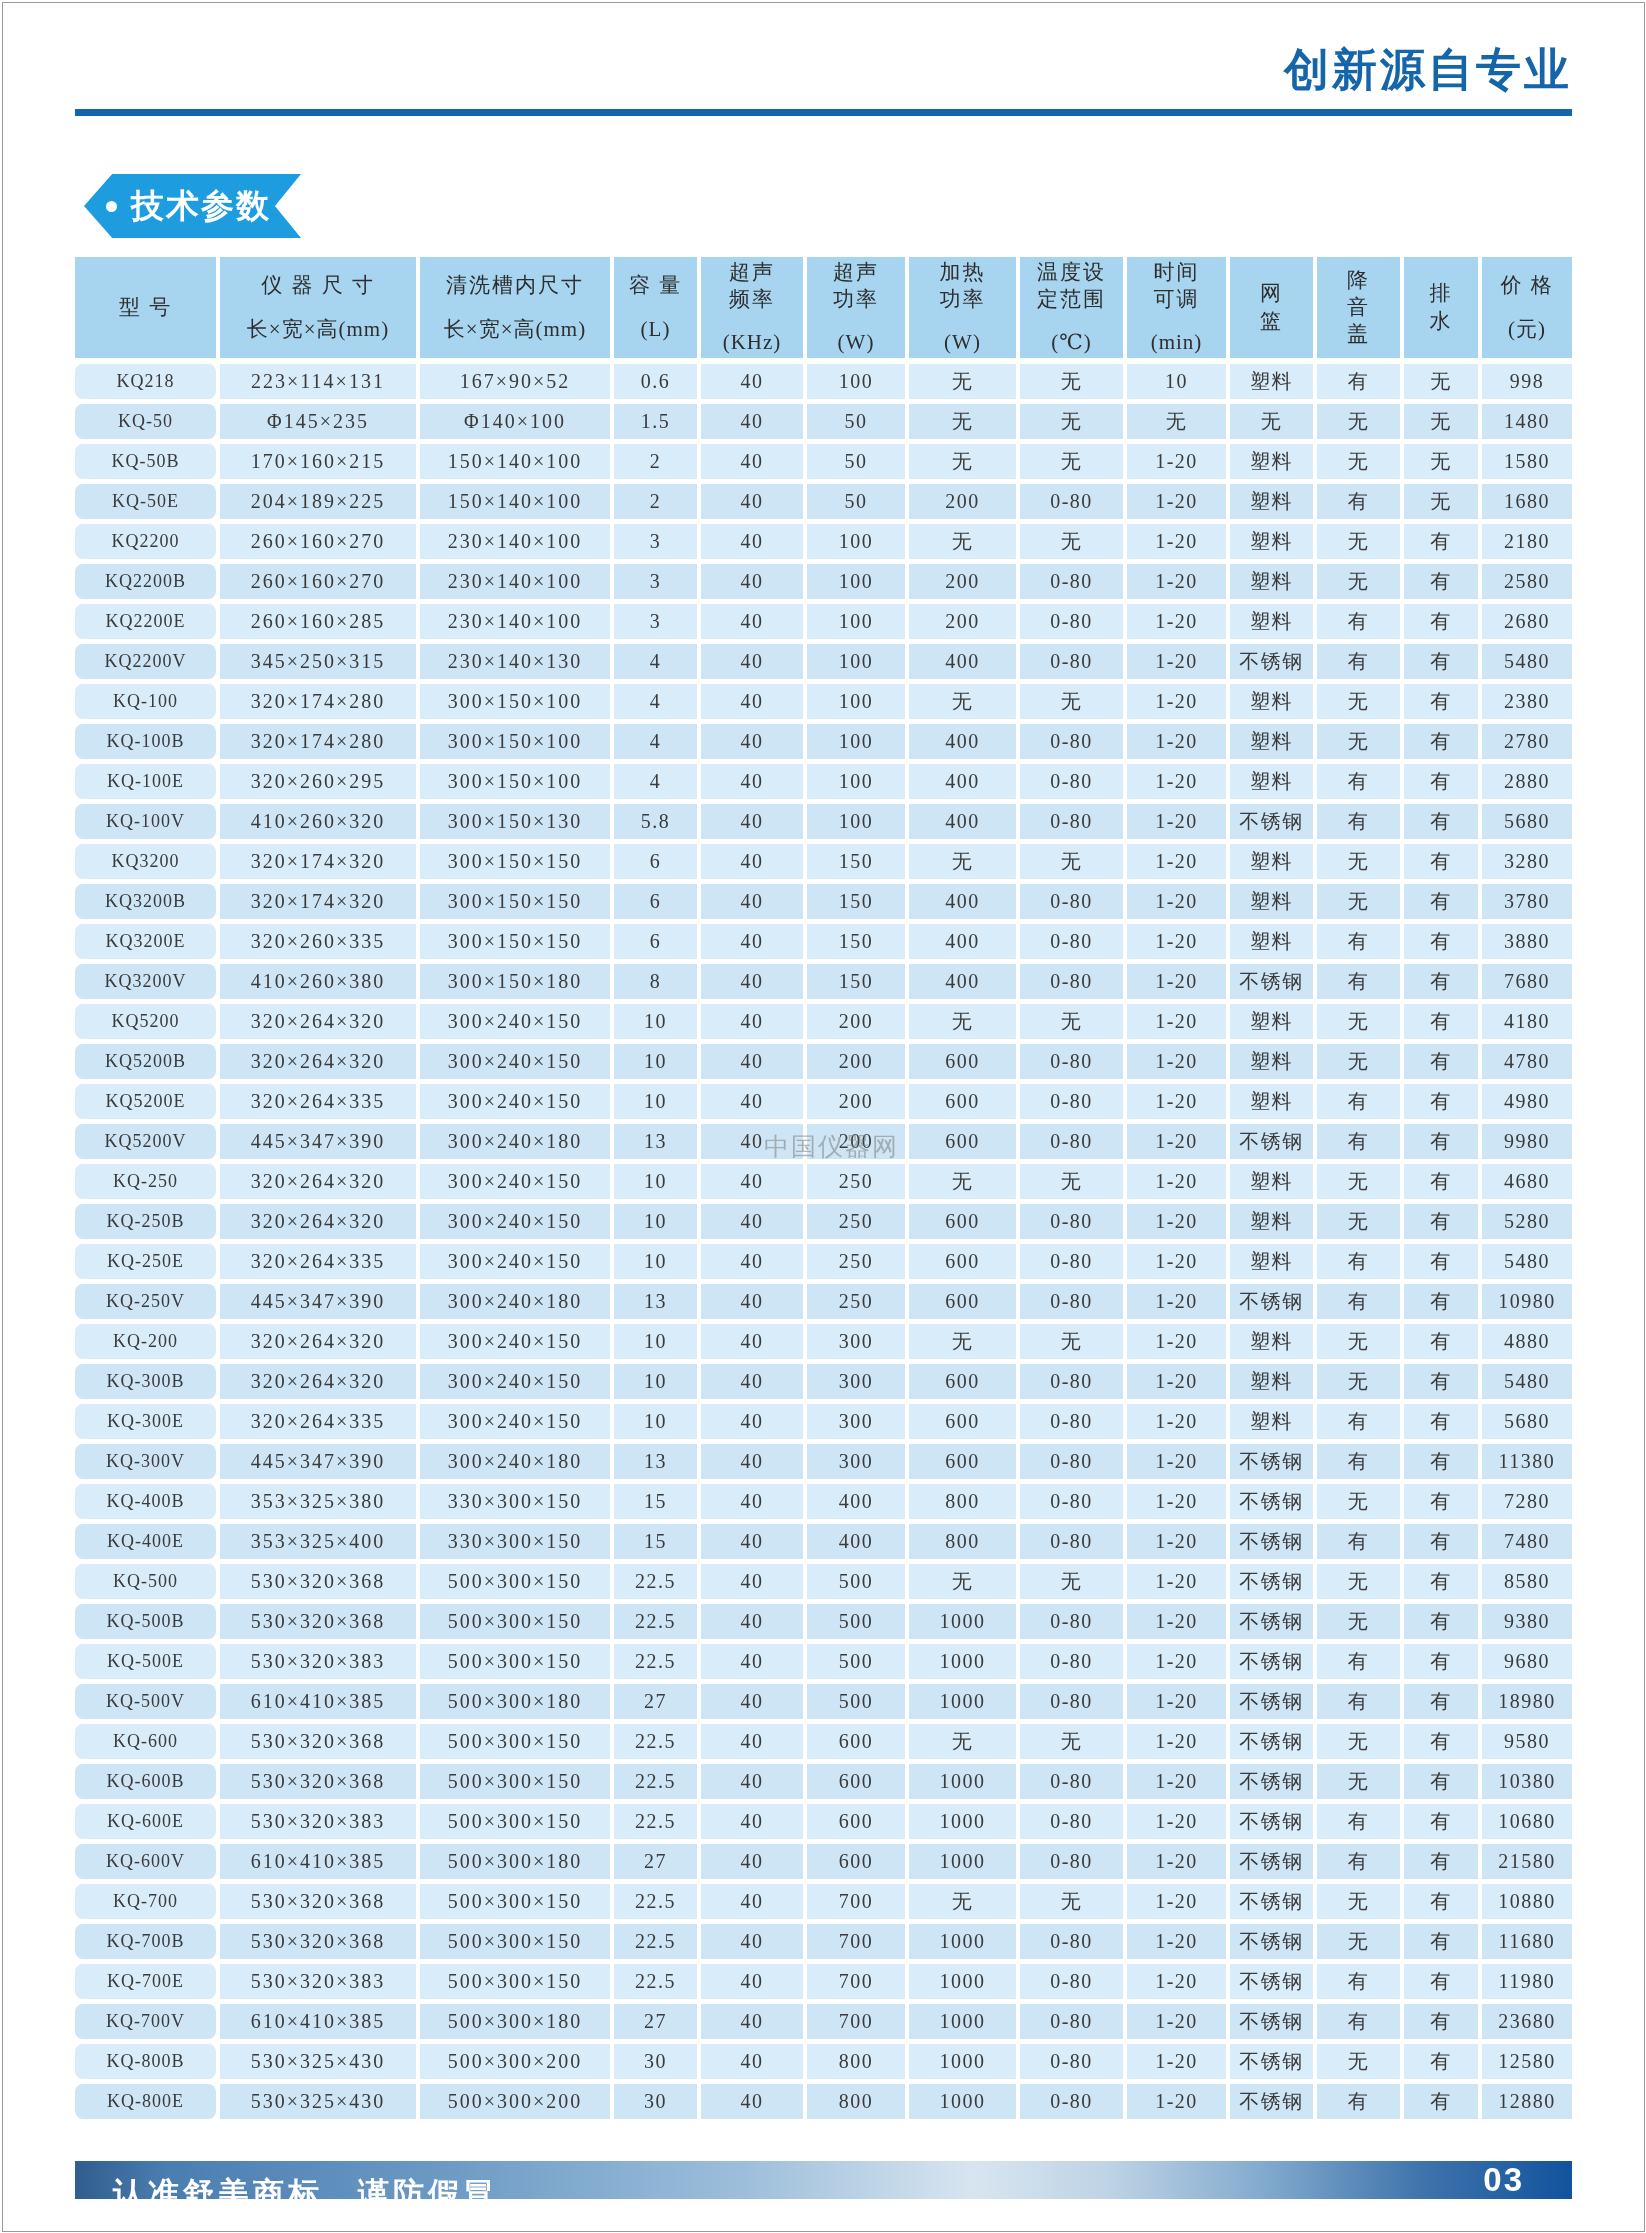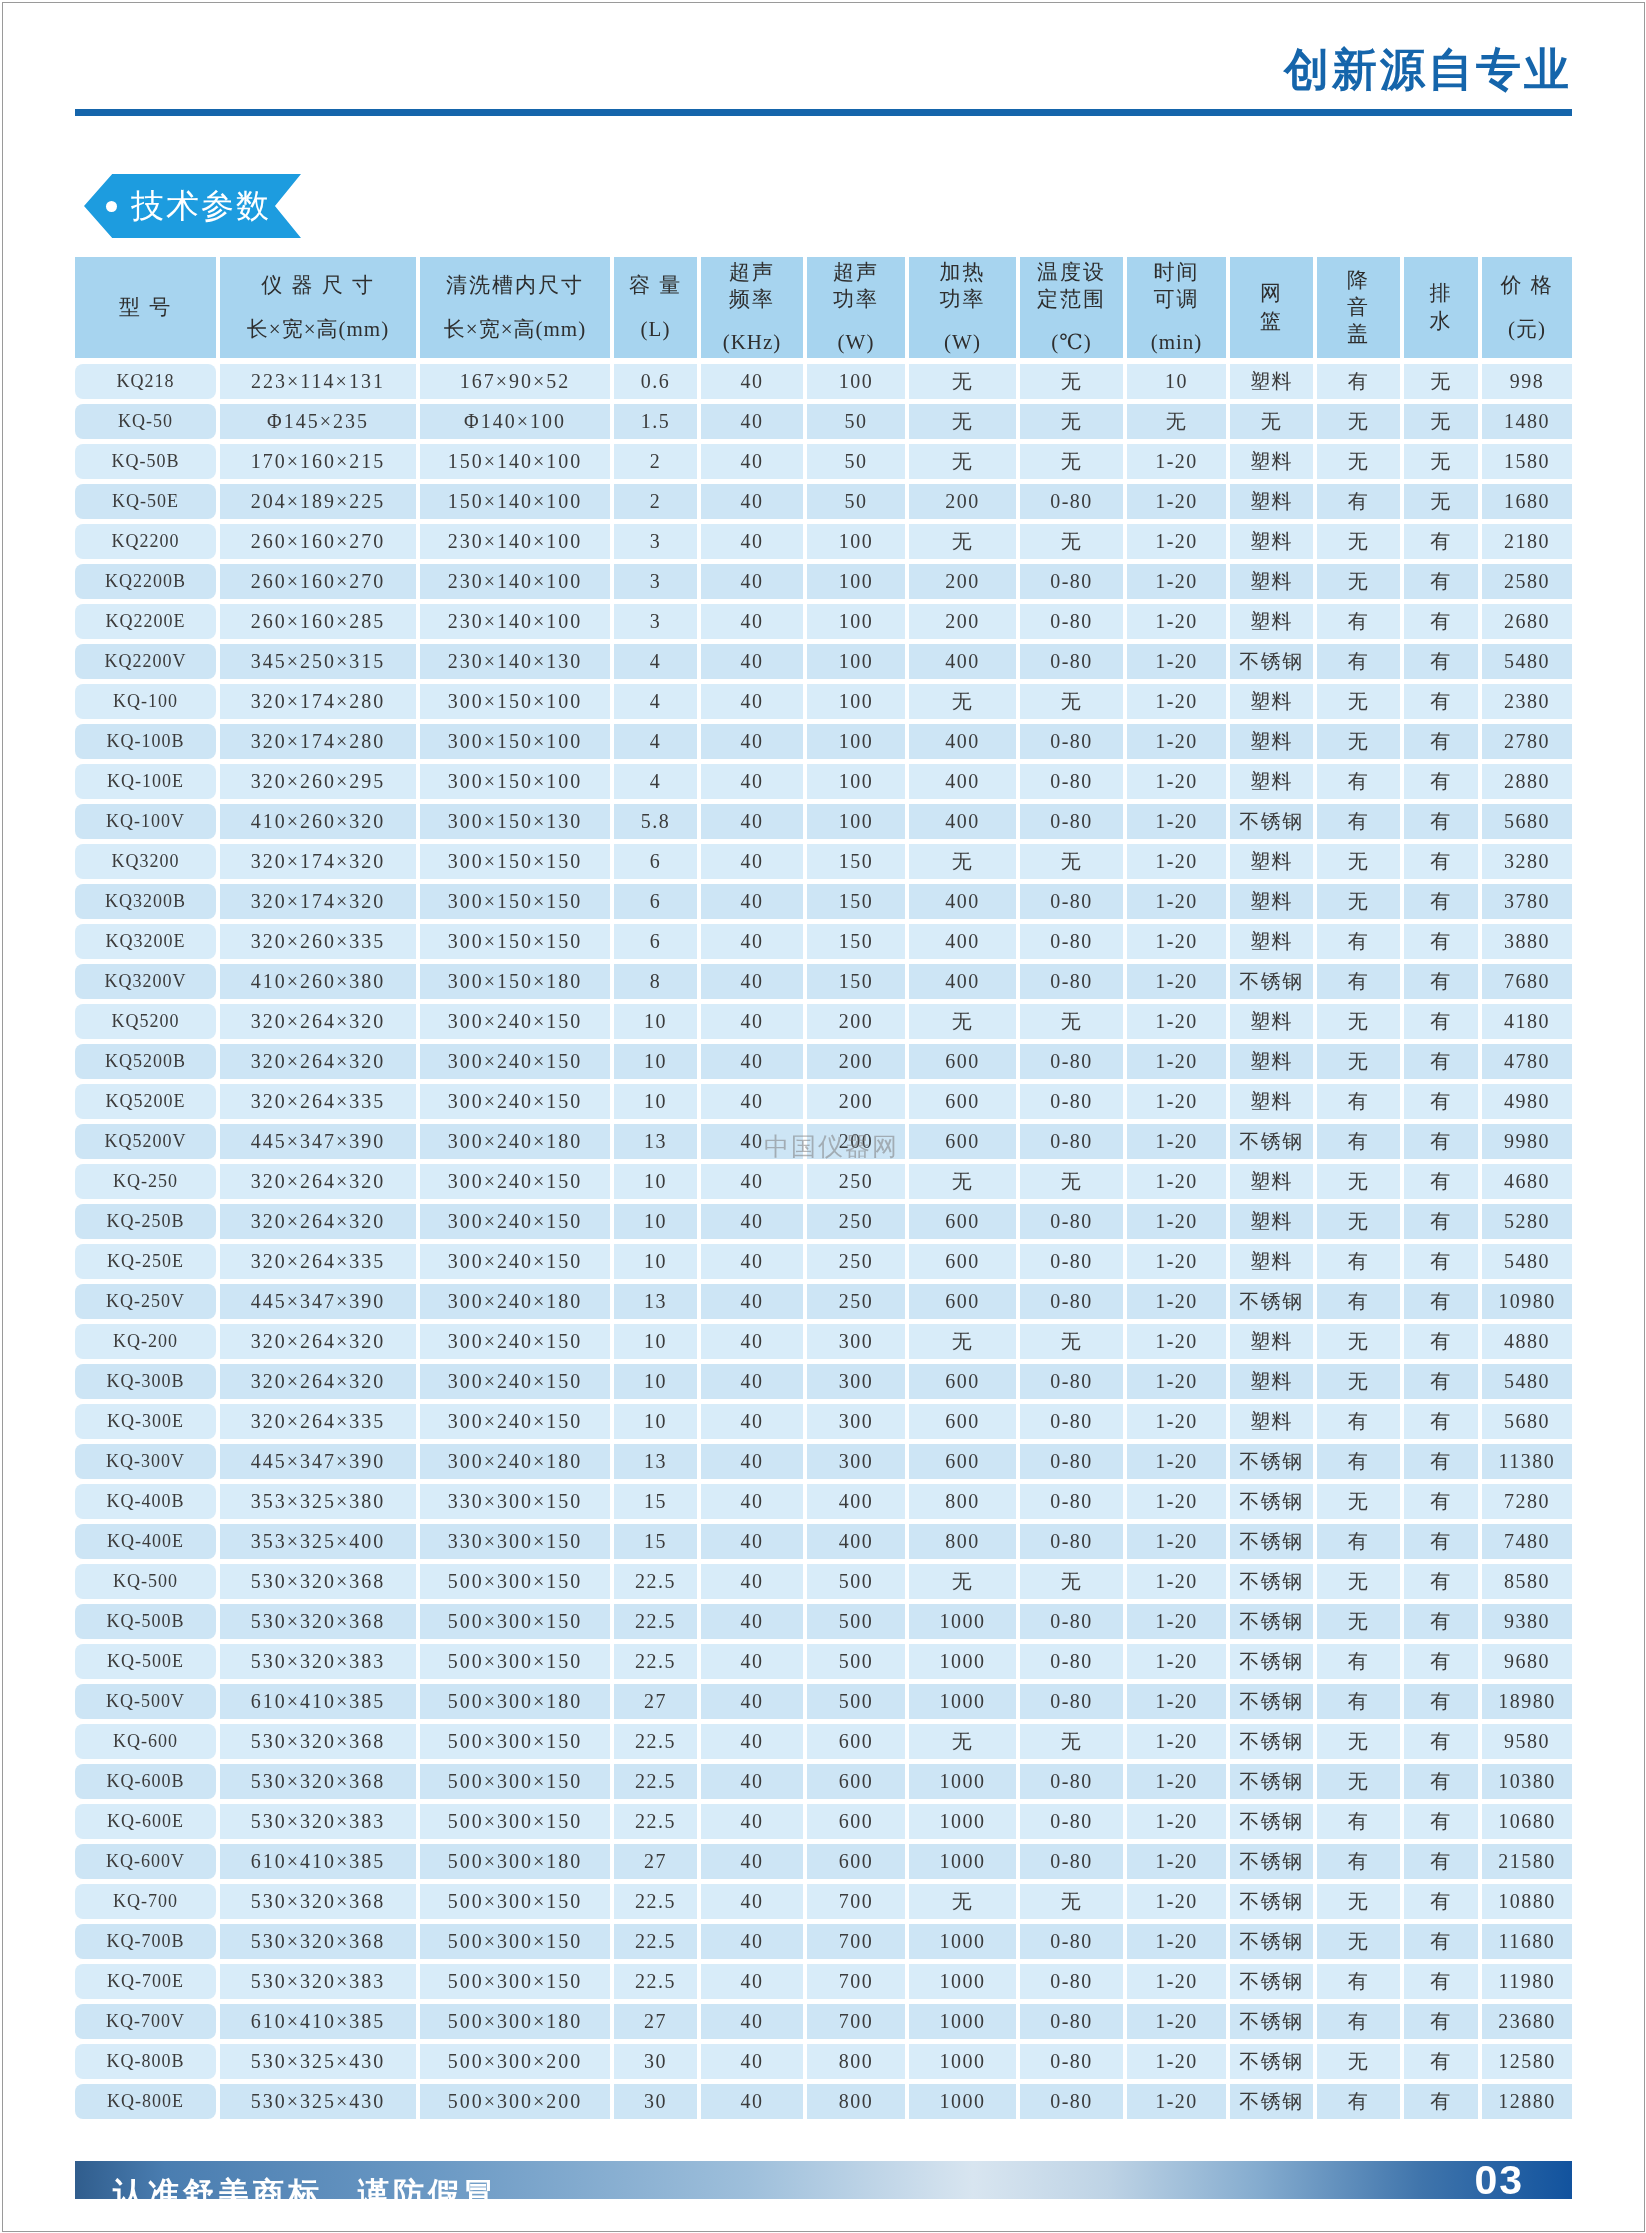--- a/index.html
+++ b/index.html
@@ -25,21 +25,21 @@
   .rule{
     position:absolute;top:109px;left:75px;width:1497px;height:7px;
     background:#1565ab;
   }
   
   .banner{
     position:absolute;top:174px;left:84px;width:217px;height:64px;
     background:#1d9cdf;
     clip-path:polygon(13% 0%,100% 0%,88% 50%,100% 100%,13% 100%,0% 50%);
     display:flex;align-items:center;justify-content:center;
-    color:#fff;font-weight:normal;font-size:33px;letter-spacing:2px;
+    color:#fff;font-weight:bold;font-size:33px;letter-spacing:2px;
   }
   .banner .dot{
     width:11px;height:11px;border-radius:50%;background:#fff;
     margin-right:14px;margin-left:-8px;flex:0 0 auto;
   }
   
   .spec-table{
     position:absolute;top:257px;left:75px;width:1495px;
   }
   .trow{
@@ -74,21 +74,21 @@
     font-family:"Liberation Sans","DejaVu Sans",sans-serif;
   }
   
   .footer{
     position:absolute;top:2161px;left:75px;width:1497px;height:38px;
     background:linear-gradient(90deg,#305d8d 0%,#4a7db0 6%,#6b99c4 24%,#9ebfdb 45%,#d8e5f0 60%,#bed3e5 69%,#85accf 79%,#3f74ab 90%,#12539e 100%);
     display:flex;align-items:center;justify-content:space-between;
     color:#fff;font-weight:bold;
   }
   .footer .note{font-size:31px;letter-spacing:4px;padding-left:38px;margin-top:28px;}
-  .footer .pageno{font-size:41px;letter-spacing:2px;padding-right:48px;}
+  .footer .pageno{font-size:33px;letter-spacing:2px;padding-right:48px;}
 </style>
 </head>
 <body>
 
 <div class="page">
   <div class="page-border"></div>
 
   <div class="topbar">
     <span>创新源自专业</span>
   </div>

